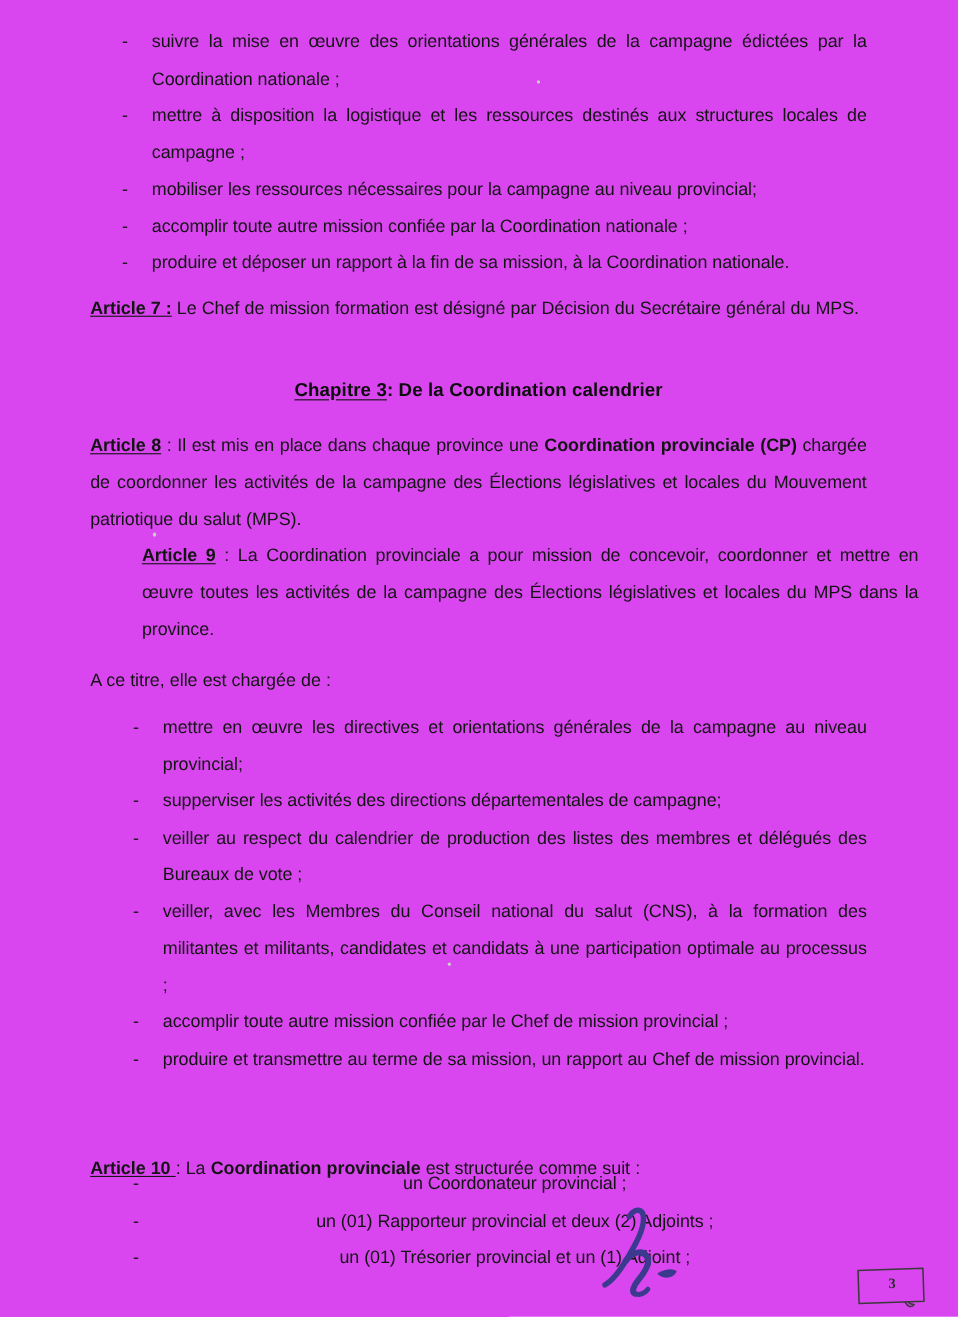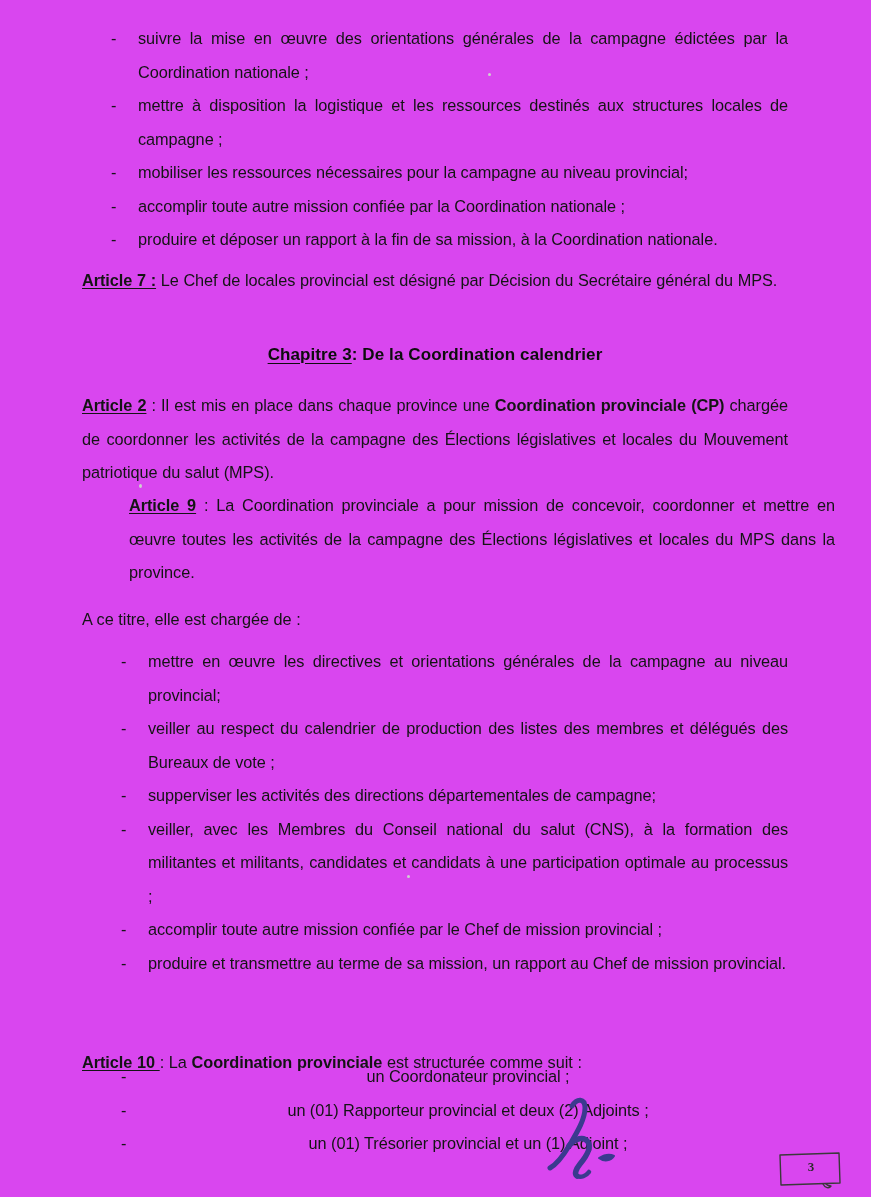--- a/index.html
+++ b/index.html
@@ -142,44 +142,44 @@
     <ul class="bullets">
       <li class="last-line-left">suivre la mise en œuvre des orientations générales de la campagne édictées par la Coordination nationale ;</li>
       <li class="last-line-left">mettre à disposition la logistique et les ressources destinés aux structures locales de campagne ;</li>
       <li class="last-line-left">mobiliser les ressources nécessaires pour la campagne au niveau provincial;</li>
       <li class="last-line-left">accomplir toute autre mission confiée par la Coordination nationale ;</li>
       <li class="last-line-left">produire et déposer un rapport à la fin de sa mission, à la Coordination nationale.</li>
     </ul>
   </div>
 
   <div class="body-col" style="top:264px;">
-    <p class="para"><span class="bu">Article 7 :</span><span> Le Chef de locales provincial est désigné par Décision du Secrétaire général du MPS.</span></p>
+    <p class="para"><span class="bu">Article 7 :</span><span> Le Chef de mission formation est désigné par Décision du Secrétaire général du MPS.</span></p>
   </div>
 
   <div class="chapter-heading" style="top:340px;">
     <span class="u">Chapitre 3</span><span>: De la  Coordination calendrier</span>
   </div>
 
   <div class="body-col" style="top:389px;">
-    <p class="para"><span class="bu">Article 2</span><span> : Il est mis en place dans chaque province une </span><span class="b">Coordination provinciale (CP)</span><span> chargée de coordonner les activités de la campagne des Élections législatives et locales du Mouvement patriotique du salut (MPS).</span></p>
+    <p class="para"><span class="bu">Article 8</span><span> : Il est mis en place dans chaque province une </span><span class="b">Coordination provinciale (CP)</span><span> chargée de coordonner les activités de la campagne des Élections législatives et locales du Mouvement patriotique du salut (MPS).</span></p>
   </div>
 
   <div class="body-col" style="top:489px;margin-left:47px;">
     <p class="para"><span class="bu">Article 9</span><span> : La Coordination provinciale a pour mission de concevoir, coordonner et mettre en œuvre toutes les activités de la campagne des Élections législatives et locales du MPS dans la province.</span></p>
   </div>
 
   <div class="body-col" style="top:603px;">
     <p class="para nojust">A ce titre, elle est chargée de :</p>
   </div>
 
   <div class="body-col" style="top:645px; left:92px; width:696px;">
     <ul class="bullets">
       <li class="last-line-left">mettre en œuvre  les directives et orientations générales de la campagne au niveau provincial;</li>
+      <li class="last-line-left">supperviser les activités des directions départementales de campagne;</li>
       <li class="last-line-left">veiller au respect du calendrier de production des listes des membres et délégués des Bureaux de vote ;</li>
-      <li class="last-line-left">supperviser les activités des directions départementales de campagne;</li>
       <li class="last-line-left">veiller, avec les Membres du Conseil national du salut (CNS), à la formation des militantes et militants, candidates et candidats à une participation optimale au processus ;</li>
       <li class="last-line-left">accomplir toute autre mission confiée par le Chef de mission provincial ;</li>
       <li class="last-line-left">produire et transmettre au terme de sa mission, un rapport au Chef de mission provincial.</li>
     </ul>
   </div>
 
   <div class="body-col" style="top:1018px;margin-top:28px;">
     <p class="para nojust"><span class="bu">Article 10 </span><span>: La </span><span class="b">Coordination provinciale</span><span> est structurée comme suit :</span></p>
   </div>
 

